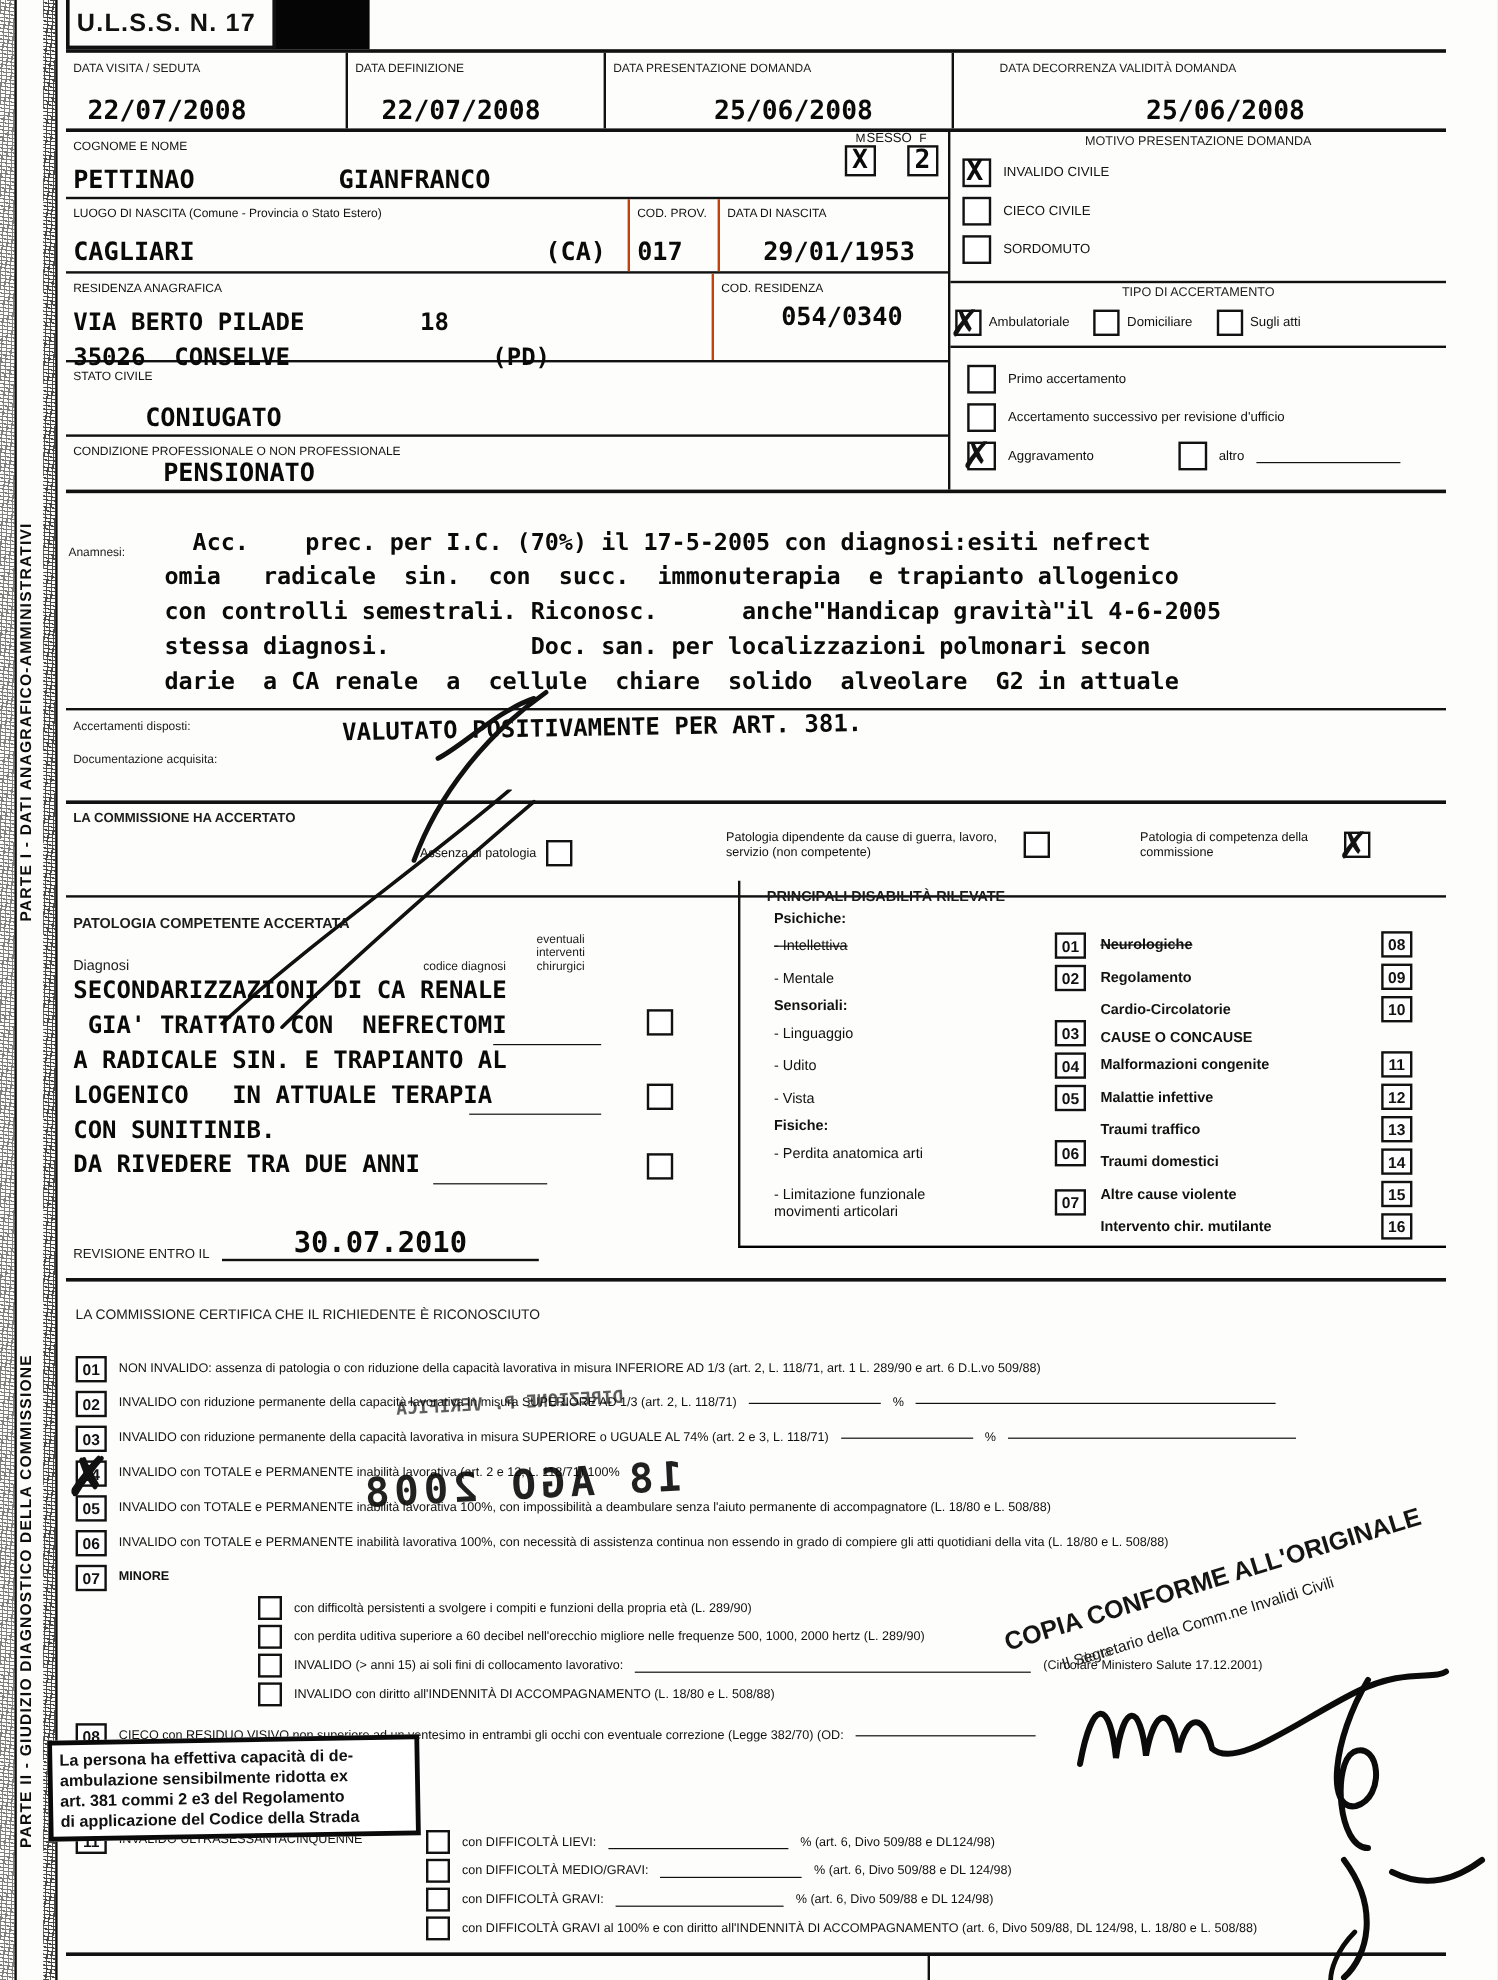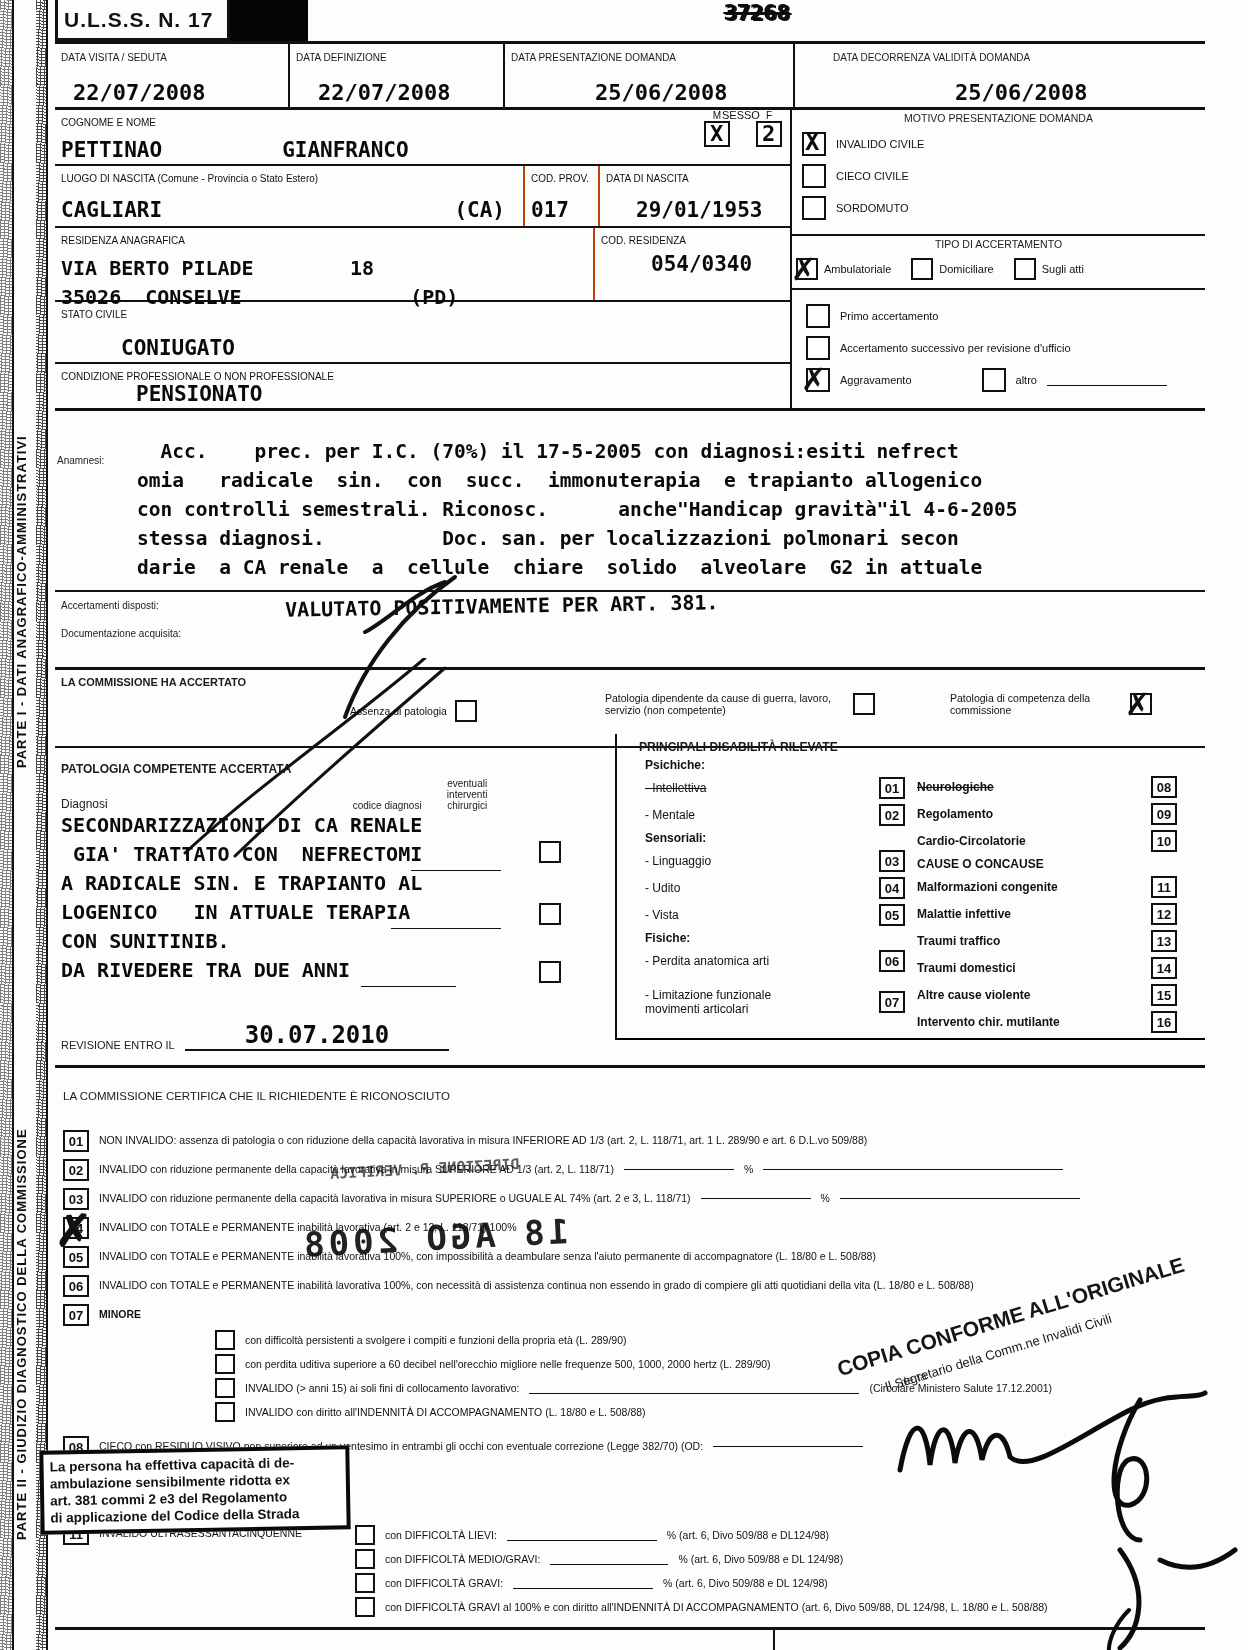--- a/index.html
+++ b/index.html
@@ -127,23 +127,20 @@
     <div class="speckle2"></div>
     <div class="vtext p1">PARTE I - DATI ANAGRAFICO-AMMINISTRATIVI</div>
     <div class="vtext p2">PARTE II - GIUDIZIO DIAGNOSTICO DELLA COMMISSIONE</div>
   </div>
 
   <div class="content">
 
     <div class="hdr">
       <div class="ulss">U.L.S.S. N. 17</div>
       <div class="blackbox"></div>
-      <div class="numcell">
-        <span class="typed strike2" style="font-size:22px;">37268</span>
-      </div>
     </div>
 
     <div class="dates">
       <div style="width:235px">
         <span class="lab">DATA VISITA / SEDUTA</span>
         <span class="typed v" style="left:18px">22/07/2008</span>
       </div>
       <div style="width:215px">
         <span class="lab">DATA DEFINIZIONE</span>
         <span class="typed v" style="left:28px">22/07/2008</span>
@@ -315,21 +312,21 @@
         <span class="cb">
             <span class="mk"></span>
           </span>
       </div>
       <div style="position:absolute; left:550px; top:22px; font-size:10.5px; display:flex; align-items:center; gap:8px; width:310px;">
         <span style="width:240px">Patologia dipendente da cause di guerra, lavoro, servizio (non competente)</span>
         <span class="cb">
             <span class="mk"></span>
           </span>
       </div>
-      <div style="position:absolute; left:895px; top:22px; font-size:10.5px; display:flex; align-items:center; gap:20px; width:250px;">
+      <div style="position:absolute; left:895px; top:22px; font-size:10.5px; display:flex; align-items:center; gap:10px; width:250px;">
         <span style="width:160px">Patologia di competenza della commissione</span>
         <span class="cb">
             <span class="mk big">✗</span>
           </span>
       </div>
       <svg class="sig" width="300" height="200" style="left:120px; top:-12px;" viewBox="0 0 300 200">
         <path d="M250 0 C 180 60, 80 130, 10 195 M 270 10 C 200 70, 120 140, 60 198" stroke="#111" stroke-width="3" fill="none" stroke-linecap="round"></path>
       </svg>
     </div>
 

